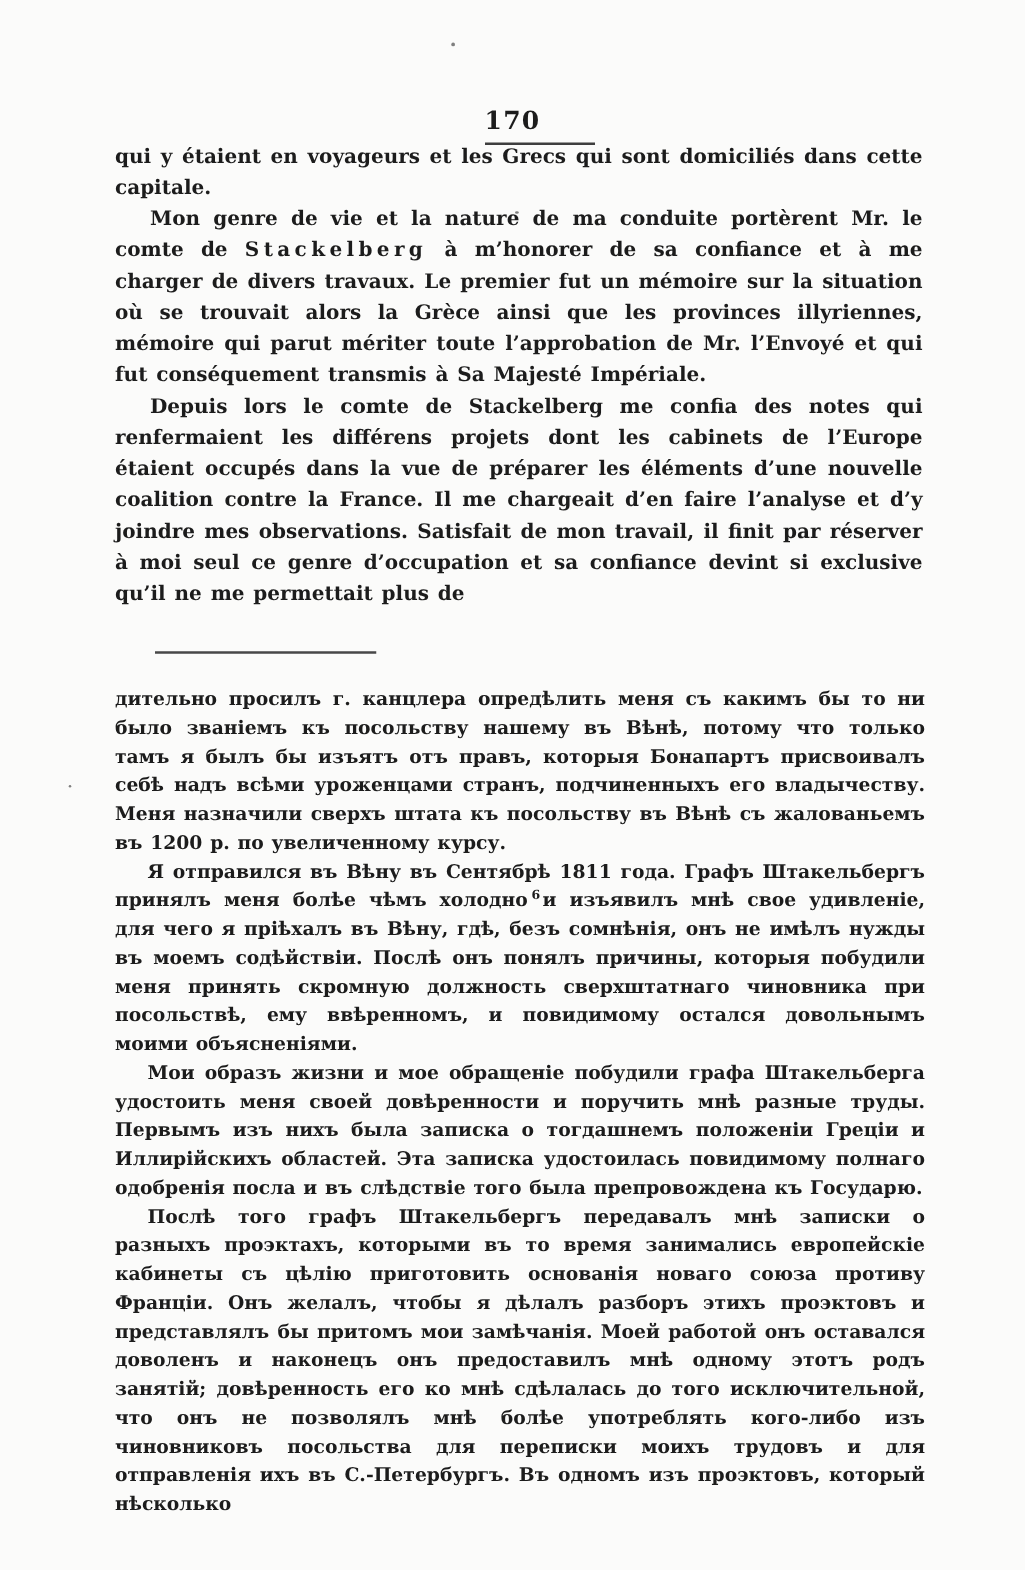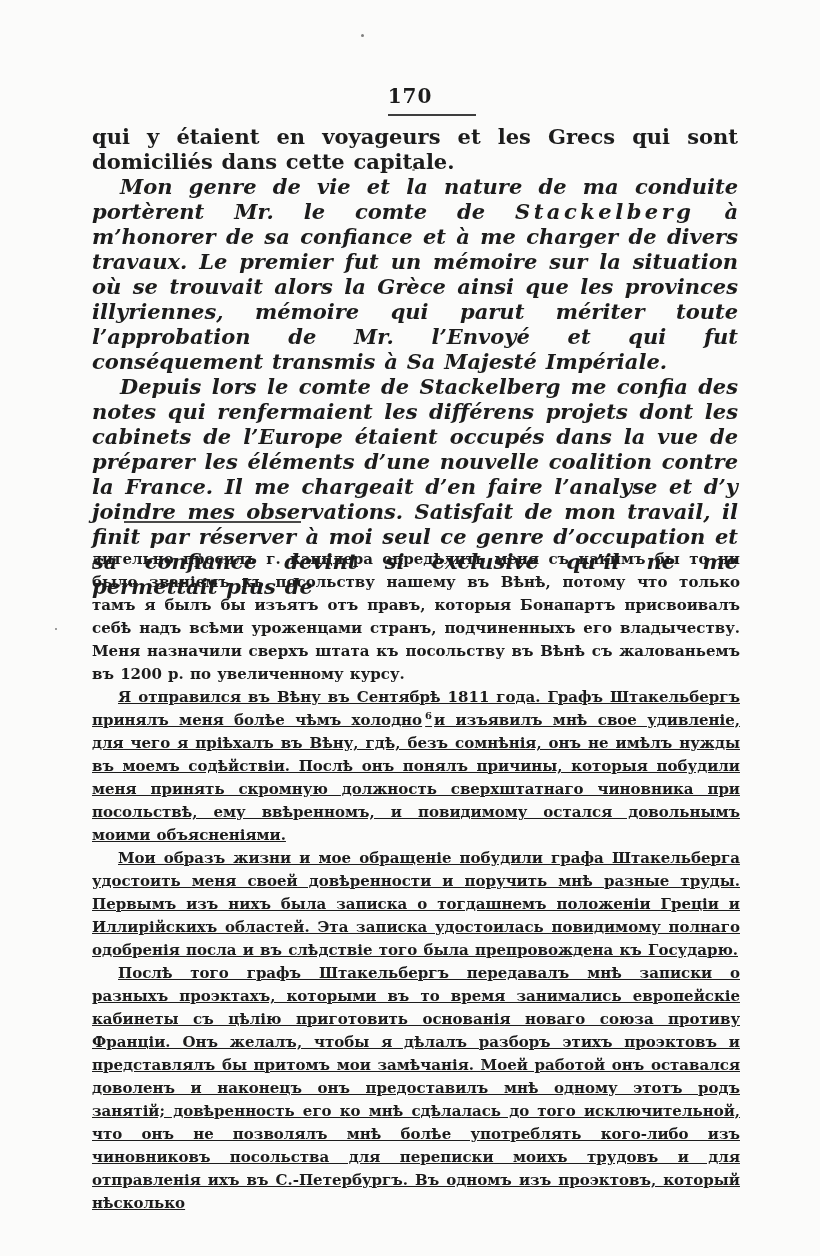--- a/index.html
+++ b/index.html
@@ -15,40 +15,40 @@
   .page-number {
     position:absolute; top:84px; left:0; width:820px;
     text-align:center; font-size:20px; font-weight:700; letter-spacing:1px;
   }
   .page-number-rule {
     position:absolute; top:114px; left:388px; width:88px; height:2px;
     background:var(--ink); opacity:.85;
   }
 
   .main-text {
-    position:absolute; top:124px; left:92px; width:646px;
-    font-size:21px; line-height:25px; font-weight:700;
+    position:absolute; top:112px; left:92px; width:646px;
+    font-size:16px; line-height:25px; font-weight:700;
     text-align:justify; word-spacing:1.5px;
   }
   .para { margin:0; padding:0; }
-  .para.indent { text-indent:28px;font-style:italic; }
+  .para.indent { text-indent:28px; }
   .spaced { letter-spacing:3.5px; }
 
   .footnote-rule {
     position:absolute; top:521px; left:124px; width:177px; height:2px;
     background:var(--ink); opacity:.8;
   }
 
   .footnote {
     position:absolute; top:548px; left:92px; width:648px;
     font-size:15px; line-height:23px; font-weight:700;
     text-align:justify; word-spacing:1px;
   }
   .fpara { margin:0; padding:0; }
-  .fpara.indent { text-indent:26px;text-decoration:underline; }
+  .fpara.indent { text-indent:26px; }
   .fn-marker {
     font-size:10px; vertical-align:super; line-height:0;
     padding:0 2px 0 3px; font-weight:700;
   }
 
   .speck { position:absolute; background:#4a4a4a; border-radius:50%; opacity:.7; }
   .speck.s1 { left:361px; top:34px;  width:3px; height:3px; }
   .speck.s2 { left:55px;  top:628px; width:2px; height:2px; }
   .speck.s3 { left:412px; top:169px; width:3px; height:2px; }
 </style>

